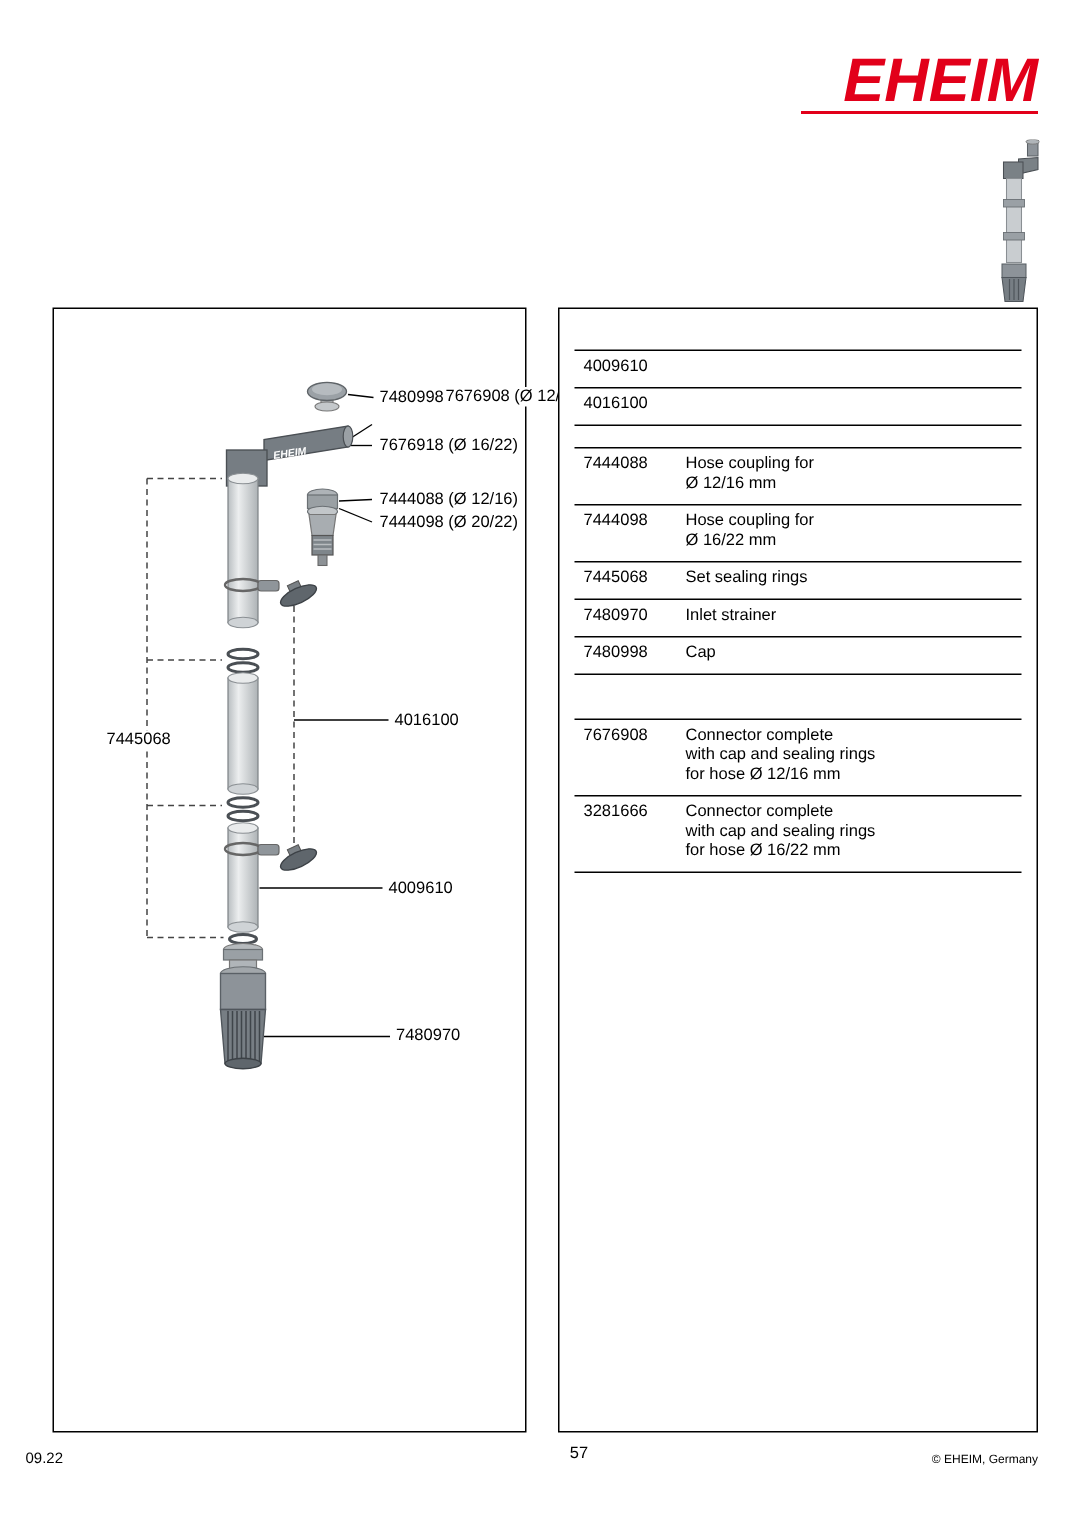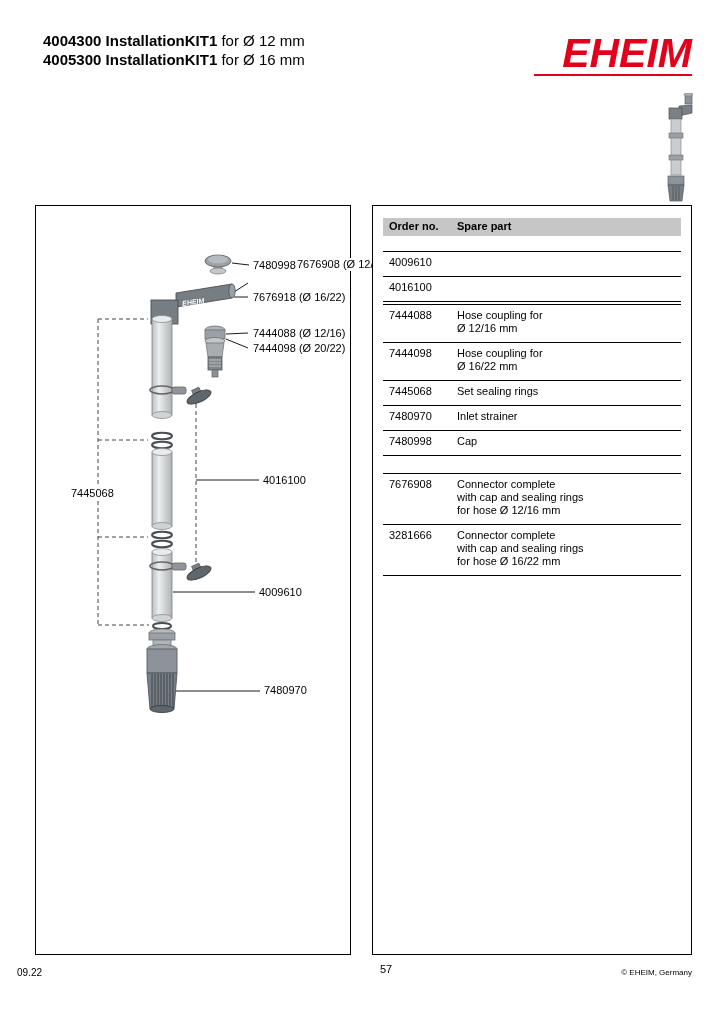--- a/index.html
+++ b/index.html
@@ -44,44 +44,34 @@
     font-size:11px; line-height:13px;
   }
   .thead {
     display:flex; background:#c6c6c6; font-weight:bold;
     padding:2px 0 3px 0;
   }
   .col-order { width:72px; flex:none; padding-left:6px; }
   .col-part  { flex:1; padding-left:2px; }
   .tgroup { border-top:1px solid #000; }
   .tgroup.g1 { margin-top:15px; }
-  .tgroup.g2 { margin-top:2px; }
-  .tgroup.g3 { margin-top:17px; }
+  .tgroup.g2 { margin-top:14px; }
+  .tgroup.g3 { margin-top:29px; }
   .trow { display:flex; border-bottom:1px solid #000; padding:4px 0 7px 0; }
 
   
   .foot-date { position:absolute; left:17px; top:967px; font-size:10px; }
   .foot-page { position:absolute; left:0; right:0; top:963px; text-align:center; font-size:11px;padding-left:48px; }
   .foot-copy { position:absolute; right:32px; top:968px; font-size:8px; text-align:left; }
 </style>
 </head>
 <body>
 
 <div class="page">
 
-  <div class="title-block">
-    <div class="title-line">
-      <span class="tb">4004300 InstallationKIT1</span>
-      <span class="tr">for Ø 12 mm</span>
-    </div>
-    <div class="title-line">
-      <span class="tb">4005300 InstallationKIT1</span>
-      <span class="tr">for Ø 16 mm</span>
-    </div>
-  </div>
 
   <div class="logo">
     <div class="logo-text">EHEIM</div>
     <div class="logo-underline"></div>
   </div>
 
   <svg class="thumb" width="44" height="112" viewBox="0 0 44 112">
     <rect x="36" y="1" width="7" height="10" fill="#8d9399" stroke="#5a6066" stroke-width="0.7"></rect>
     <ellipse cx="39.5" cy="1.5" rx="4.5" ry="1.6" fill="#b0b5b9" stroke="#777" stroke-width="0.6"></ellipse>
     <polygon points="43,12 43,20 30,23 30,13" fill="#7a8186" stroke="#4a4f54" stroke-width="0.7"></polygon>
@@ -223,24 +213,20 @@
     <span class="dlabel" style="left:216px; top:85px;">7676918 (Ø 16/22)</span>
     <span class="dlabel" style="left:216px; top:121px;">7444088 (Ø 12/16)</span>
     <span class="dlabel" style="left:216px; top:136px;">7444098 (Ø 20/22)</span>
     <span class="dlabel" style="left:34px;  top:281px;">7445068</span>
     <span class="dlabel" style="left:226px; top:268px;">4016100</span>
     <span class="dlabel" style="left:222px; top:380px;">4009610</span>
     <span class="dlabel" style="left:227px; top:478px;">7480970</span>
   </div>
 
   <div class="table-box">
-    <div class="thead">
-      <div class="col-order">Order no.</div>
-      <div class="col-part">Spare part</div>
-    </div>
 
     <div class="tgroup g1">
       <div class="trow">
         <div class="col-order">4009610</div>
       </div>
       <div class="trow">
         <div class="col-order">4016100</div>
       </div>
     </div>
 

